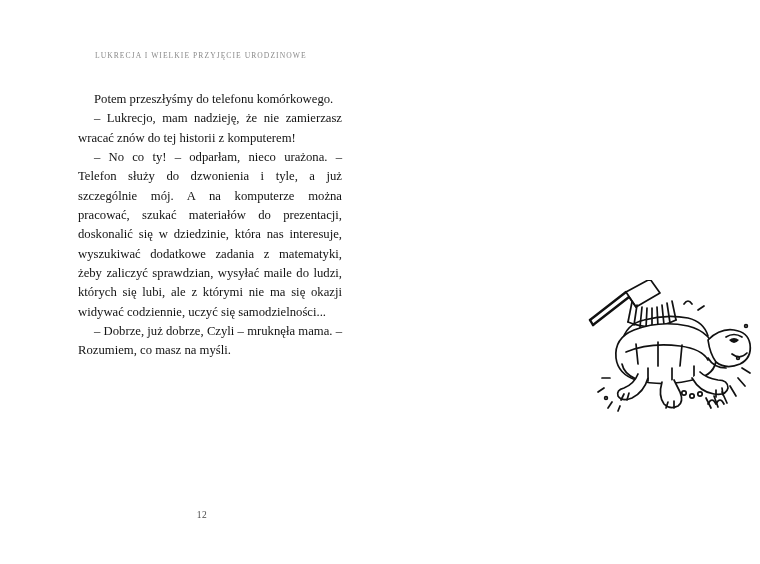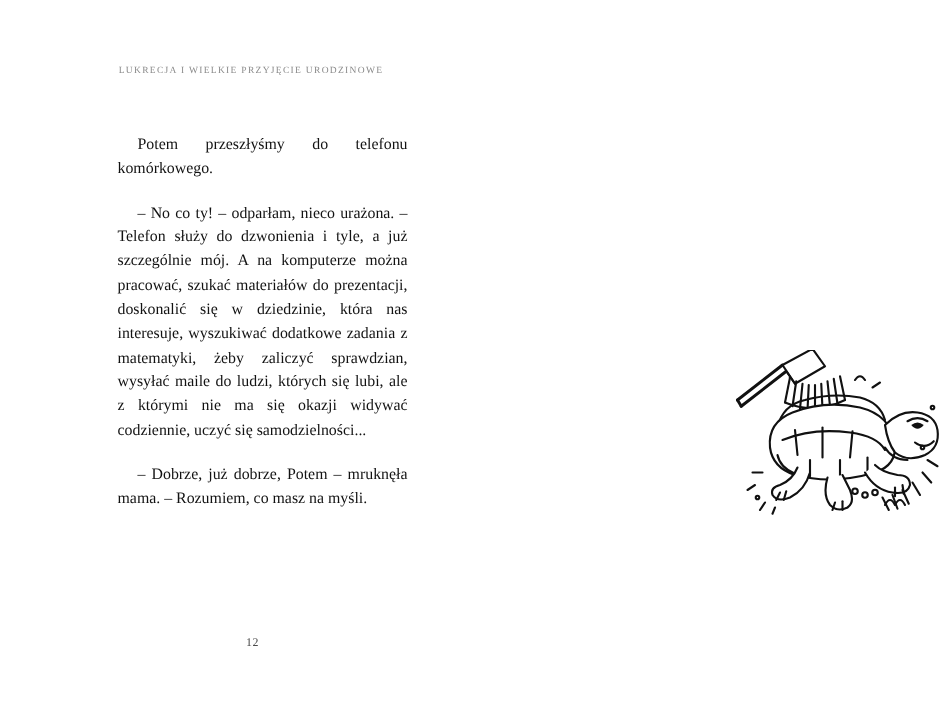--- a/index.html
+++ b/index.html
@@ -45,21 +45,21 @@
     font-size:12.7px;
     line-height:19.35px;
     text-align:justify;
     text-justify:inter-word;
     -webkit-hyphens:manual;
     hyphens:manual;
   }
   .textblock-left{left:78px;}
 
   .textblock p{
-    margin:16px;
+    margin:0;
     text-indent:16px;
   }
 
   .illustration{
     position:absolute;
     left:588px;
     top:280px;
     width:168px;
     height:132px;
     pointer-events:none;
@@ -82,22 +82,23 @@
 <body>
 
 <div class="spread">
 
   <div class="page page-left">
 
     <div class="running-head running-head-left">Lukrecja i wielkie przyjęcie urodzinowe</div>
 
     <div class="textblock textblock-left">
       <p>Potem przeszłyśmy do telefonu komórkowego.</p>
+      <p>– Lukrecjo, mam nadzieję, że nie zamierzasz wracać znów do tej historii z komputerem!</p>
       <p>– No co ty! – odparłam, nieco urażona. – Telefon służy do dzwonienia i tyle, a już szczególnie mój. A na komputerze można pracować, szukać materiałów do prezentacji, doskonalić się w dziedzinie, która nas interesuje, wyszukiwać dodatkowe zadania z matematyki, żeby zaliczyć sprawdzian, wysyłać maile do ludzi, których się lubi, ale z którymi nie ma się okazji widywać codziennie, uczyć się samodzielności...</p>
-      <p>– Dobrze, już dobrze, Potem – mruknęła mama. – Rozumiem, co masz na myśli.</p>
+      <p>– Dobrze, już dobrze, Czyli – mruknęła mama. – Rozumiem, co masz na myśli.</p>
     </div>
 
     <div class="folio folio-left">12</div>
   </div>
 
   <div class="page page-right">
 
     
 
     

